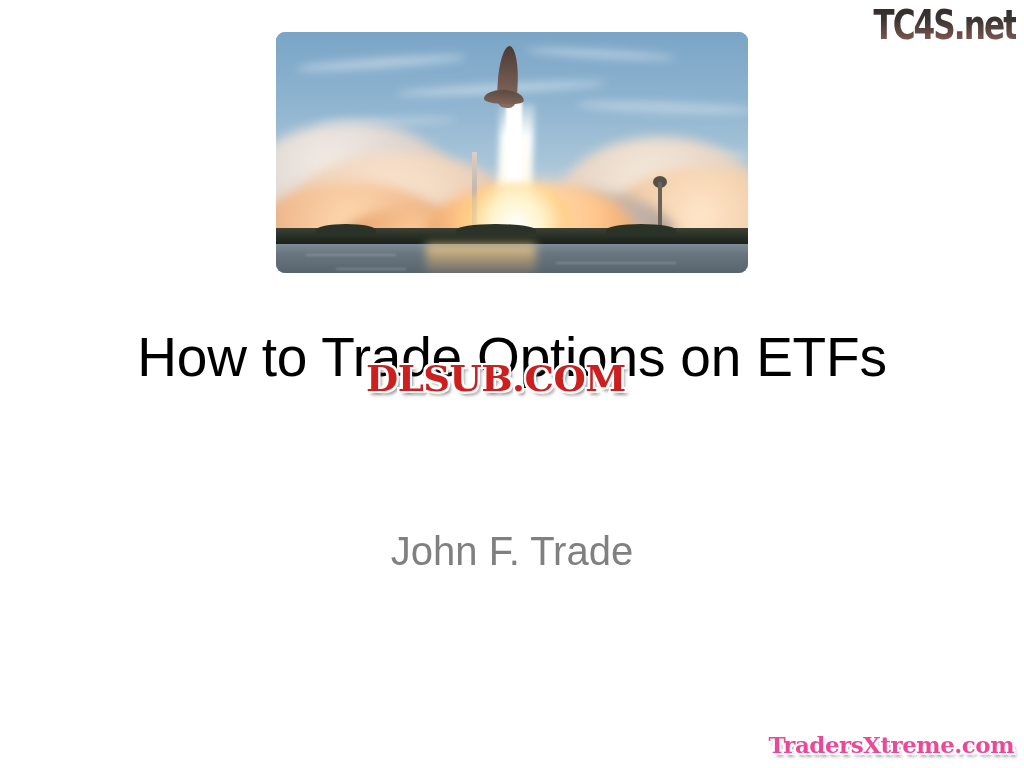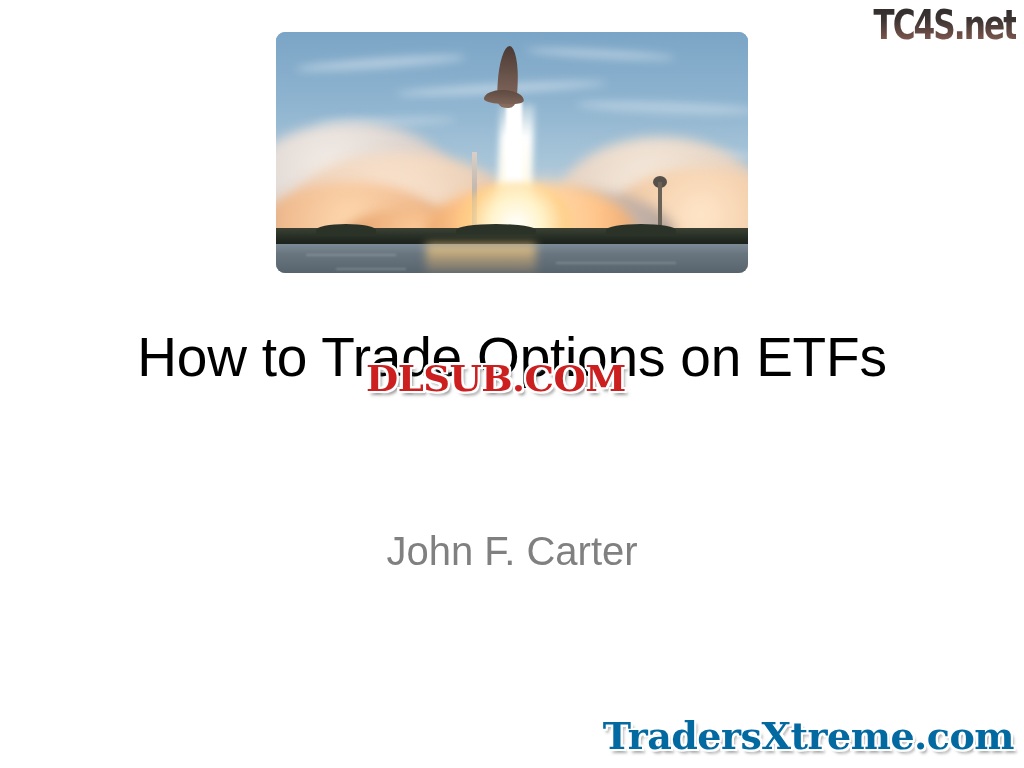--- a/index.html
+++ b/index.html
@@ -248,24 +248,24 @@
        2px 0 0 #ffffff, -2px 0 0 #ffffff, 0 2px 0 #ffffff, 0 -2px 0 #ffffff,
        2px 2px 0 #ffffff, -2px 2px 0 #ffffff, 2px -2px 0 #ffffff, -2px -2px 0 #ffffff,
        3px 4px 3px rgba(70,70,70,0.55);
   }
 
   .wm-traders {
     position: absolute;
     right: 10px;
     bottom: 10px;
     font-family: "DejaVu Serif", serif;
-    font-size: 38px;
+    font-size: 23px;
     font-weight: 700;
     letter-spacing: -0.5px;
-    color: #0369a1;
+    color: #ec4899;
     white-space: nowrap;
     text-shadow:
        2px 0 0 #ffffff, -2px 0 0 #ffffff, 0 2px 0 #ffffff, 0 -2px 0 #ffffff,
        2px 2px 0 #ffffff, -2px 2px 0 #ffffff, 2px -2px 0 #ffffff, -2px -2px 0 #ffffff,
        3px 4px 3px rgba(110,110,110,0.6);
   }
 </style>
 </head>
 <body>
 
@@ -316,20 +316,20 @@
       <div class="water-streak ws2"></div>
       <div class="water-streak ws3"></div>
     </div>
   </div>
 
   <div class="title-block">
     <div class="title-line">How to Trade Options on ETFs</div>
   </div>
 
   <div class="subtitle-block">
-    <div class="subtitle-line">John F. Carter</div>
+    <div class="subtitle-line">John F. Trade</div>
   </div>
 
   <div class="wm-tc4s">TC4S.net</div>
   <div class="wm-dlsub">DLSUB.COM</div>
   <div class="wm-traders">TradersXtreme.com</div>
 
 </div>
 
 </body></html>

